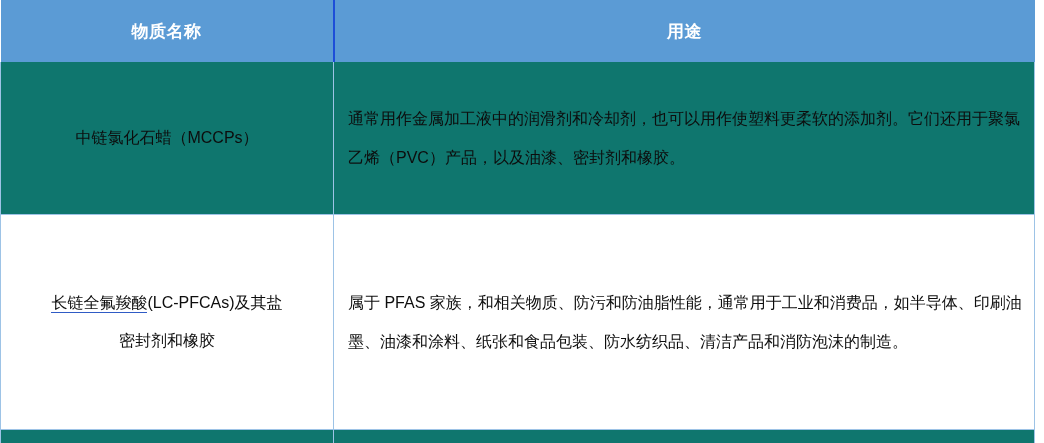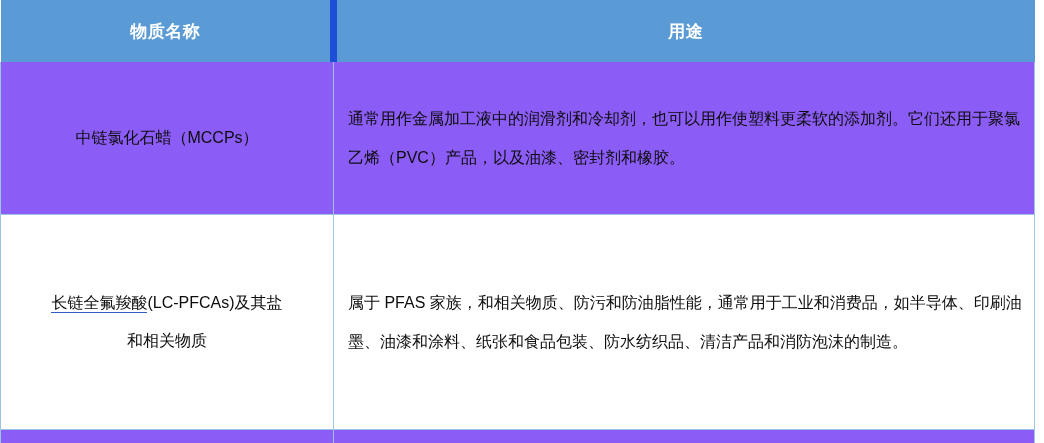--- a/index.html
+++ b/index.html
@@ -37,33 +37,33 @@
     color: #ffffff;
     font-size: 17px;
     font-weight: bold;
     text-align: center;
     vertical-align: middle;
     height: 62px;
     padding: 0;
     border: none;
     letter-spacing: 0.5px;
   }
-  thead th.th-name { border-right: 7px solid #1d4ed8; }
+  thead th.th-name { border-right: 2px solid #1d4ed8; }
 
   
   tbody td {
     border-left: 1px solid #9DC3E6;
     border-right: 1px solid #9DC3E6;
     border-bottom: 1px solid #9DC3E6;
     padding: 0;
     vertical-align: middle;
     font-size: 16px;
     color: #0d0d0d;
   }
-  tbody tr.row-shaded td { background: #8b5cf6; }
+  tbody tr.row-shaded td { background: #0f766e; }
   tbody tr.row-plain  td { background: #ffffff; }
 
   td.cell-name {
     text-align: center;
     font-weight: normal;
     line-height: 2.35;
     padding: 6px 14px;
   }
   td.cell-use {
     text-align: left;
@@ -104,21 +104,21 @@
           <span>中链氯化石蜡（MCCPs）</span>
         </td>
         <td class="cell-use">
           <span>通常用作金属加工液中的润滑剂和冷却剂，也可以用作使塑料更柔软的添加剂。它们还用于聚氯乙烯（PVC）产品，以及油漆、密封剂和橡胶。</span>
         </td>
       </tr>
 
       <tr class="row-2 row-plain">
         <td class="cell-name">
           <span class="nm-line"><span class="blue-underline">长链全氟羧酸</span><span>(LC-PFCAs)及其盐</span></span>
-          <span class="nm-line">和相关物质</span>
+          <span class="nm-line">密封剂和橡胶</span>
         </td>
         <td class="cell-use">
           <span>属于 PFAS 家族，和相关物质、防污和防油脂性能，通常用于工业和消费品，如半导体、印刷油墨、油漆和涂料、纸张和食品包装、防水纺织品、清洁产品和消防泡沫的制造。</span>
         </td>
       </tr>
 
       <tr class="row-3 row-shaded">
         <td class="cell-name">
           
         </td>

